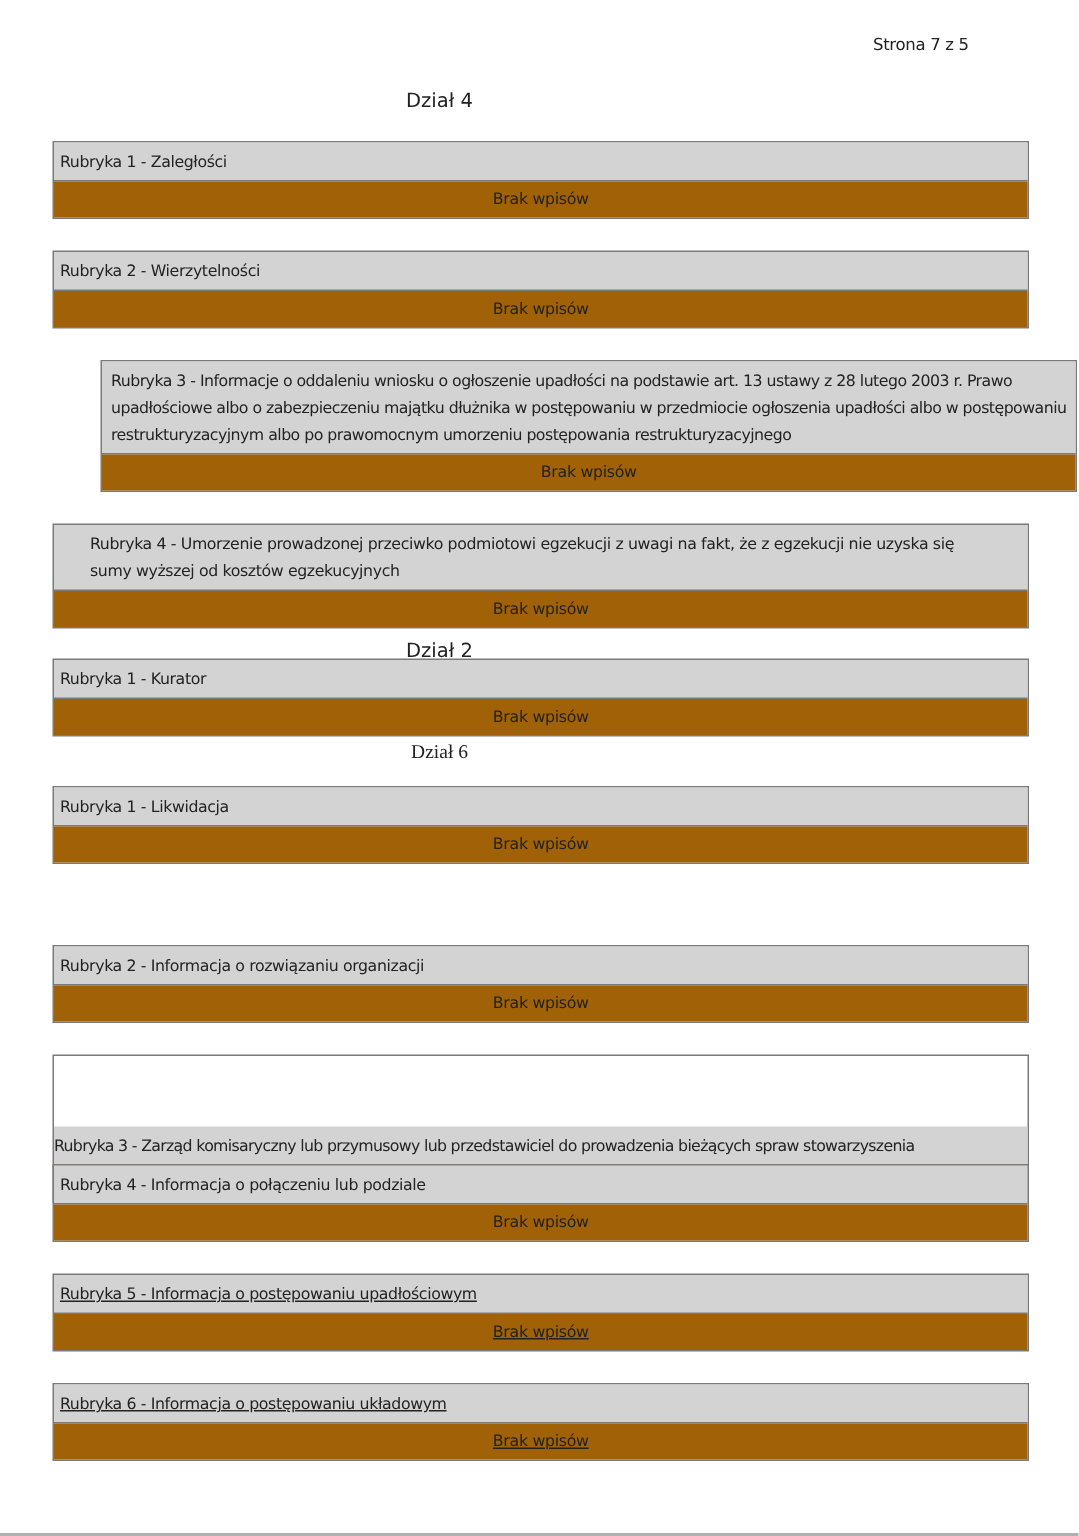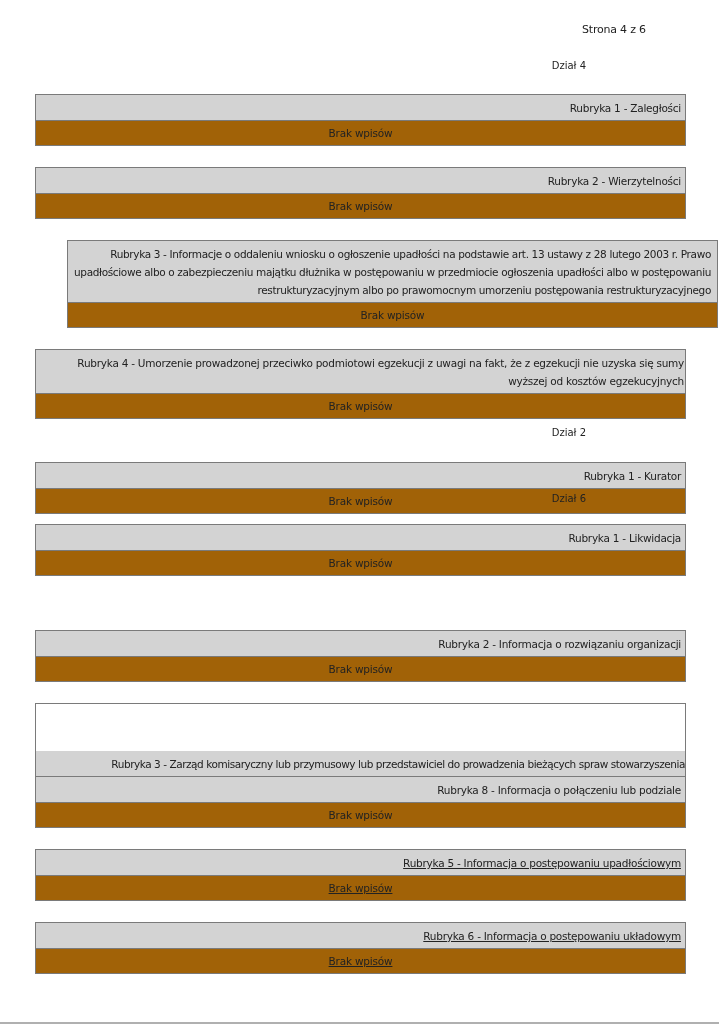--- a/index.html
+++ b/index.html
@@ -1,78 +1,78 @@
 <!DOCTYPE html>
 <html><head>
 <meta charset="utf-8">
 <style>
   html, body { margin:0; padding:0; }
   body { width:719px; height:1024px; background:#ffffff; position:relative; overflow:hidden;
          font-family:"DejaVu Sans", sans-serif; color:#222; }
   .page-num { position:absolute; top:23px; left:582px; font-size:11px; letter-spacing:-0.2px; }
-  .dzial { position:absolute; left:0; width:586px; text-align:right; font-size:10px; }
+  .dzial { position:absolute; left:0; width:586px; text-align:center; font-size:13px; }
   .rub { position:absolute; left:35px; width:651px; box-sizing:border-box; border:1px solid #7a7a7a; }
-  .rub .hd { background:#d3d3d3; border-bottom:1px solid #7a7a7a; text-align:right; font-size:10.5px;
+  .rub .hd { background:#d3d3d3; border-bottom:1px solid #7a7a7a; text-align:left; font-size:10.5px;
              line-height:18px; padding:4px 4px 3px; box-sizing:border-box; letter-spacing:-0.25px; }
   .rub .bd { background:#a16207; text-align:center; font-size:10.5px; line-height:24px; height:24px; letter-spacing:-0.2px; }
   .bottom-bar { position:absolute; left:0; bottom:0; width:719px; height:2px; background:#b0b0b0; }
 </style>
 </head>
 <body>
 
-<div class="page-num">Strona 4 z 6</div>
+<div class="page-num">Strona 7 z 5</div>
 
 <div class="dzial" style="top:60px;">Dział 4</div>
 
 <div class="rub" style="top:94px;">
   <div class="hd">Rubryka 1 - Zaległości</div>
   <div class="bd">Brak wpisów</div>
 </div>
 
 <div class="rub" style="top:167px;">
   <div class="hd">Rubryka 2 - Wierzytelności</div>
   <div class="bd">Brak wpisów</div>
 </div>
 
 <div class="rub" style="top:240px;margin-left:32px;">
   <div class="hd" style="padding:4px 6px 3px; letter-spacing:-0.35px;">Rubryka 3 - Informacje o oddaleniu wniosku o ogłoszenie upadłości na podstawie art. 13 ustawy z 28 lutego 2003 r. Prawo upadłościowe albo o zabezpieczeniu majątku dłużnika w postępowaniu w przedmiocie ogłoszenia upadłości albo w postępowaniu restrukturyzacyjnym albo po prawomocnym umorzeniu postępowania restrukturyzacyjnego</div>
   <div class="bd">Brak wpisów</div>
 </div>
 
 <div class="rub" style="top:349px;">
-  <div class="hd" style="padding:4px 1px 3px;">Rubryka 4 - Umorzenie prowadzonej przeciwko podmiotowi egzekucji z uwagi na fakt, że z egzekucji nie uzyska się sumy wyższej od kosztów egzekucyjnych</div>
+  <div class="hd" style="padding:4px 24px 3px;">Rubryka 4 - Umorzenie prowadzonej przeciwko podmiotowi egzekucji z uwagi na fakt, że z egzekucji nie uzyska się sumy wyższej od kosztów egzekucyjnych</div>
   <div class="bd">Brak wpisów</div>
 </div>
 
 <div class="dzial" style="top:427px;">Dział 2</div>
 
-<div class="rub" style="top:462px;">
+<div class="rub" style="top:439px;">
   <div class="hd">Rubryka 1 - Kurator</div>
   <div class="bd">Brak wpisów</div>
 </div>
 
-<div class="dzial" style="top:493px;">Dział 6</div>
+<div class="dzial" style="top:493px;font-family:Liberation Serif, serif;">Dział 6</div>
 
 <div class="rub" style="top:524px;">
   <div class="hd">Rubryka 1 - Likwidacja</div>
   <div class="bd">Brak wpisów</div>
 </div>
 
 <div class="rub" style="top:630px;">
   <div class="hd">Rubryka 2 - Informacja o rozwiązaniu organizacji</div>
   <div class="bd">Brak wpisów</div>
 </div>
 
 <div class="rub" style="top:703px;">
   <div class="hd" style="letter-spacing:-0.45px; padding:4px 0 3px; white-space:nowrap;margin-top:47px;">Rubryka 3 - Zarząd komisaryczny lub przymusowy lub przedstawiciel do prowadzenia bieżących spraw stowarzyszenia</div>
   <div class="bd">Brak wpisów</div>
 </div>
 
 <div class="rub" style="top:776px;">
-  <div class="hd">Rubryka 8 - Informacja o połączeniu lub podziale</div>
+  <div class="hd">Rubryka 4 - Informacja o połączeniu lub podziale</div>
   <div class="bd">Brak wpisów</div>
 </div>
 
 <div class="rub" style="top:849px;text-decoration:underline;">
   <div class="hd">Rubryka 5 - Informacja o postępowaniu upadłościowym</div>
   <div class="bd">Brak wpisów</div>
 </div>
 
 <div class="rub" style="top:922px;text-decoration:underline;">
   <div class="hd">Rubryka 6 - Informacja o postępowaniu układowym</div>

